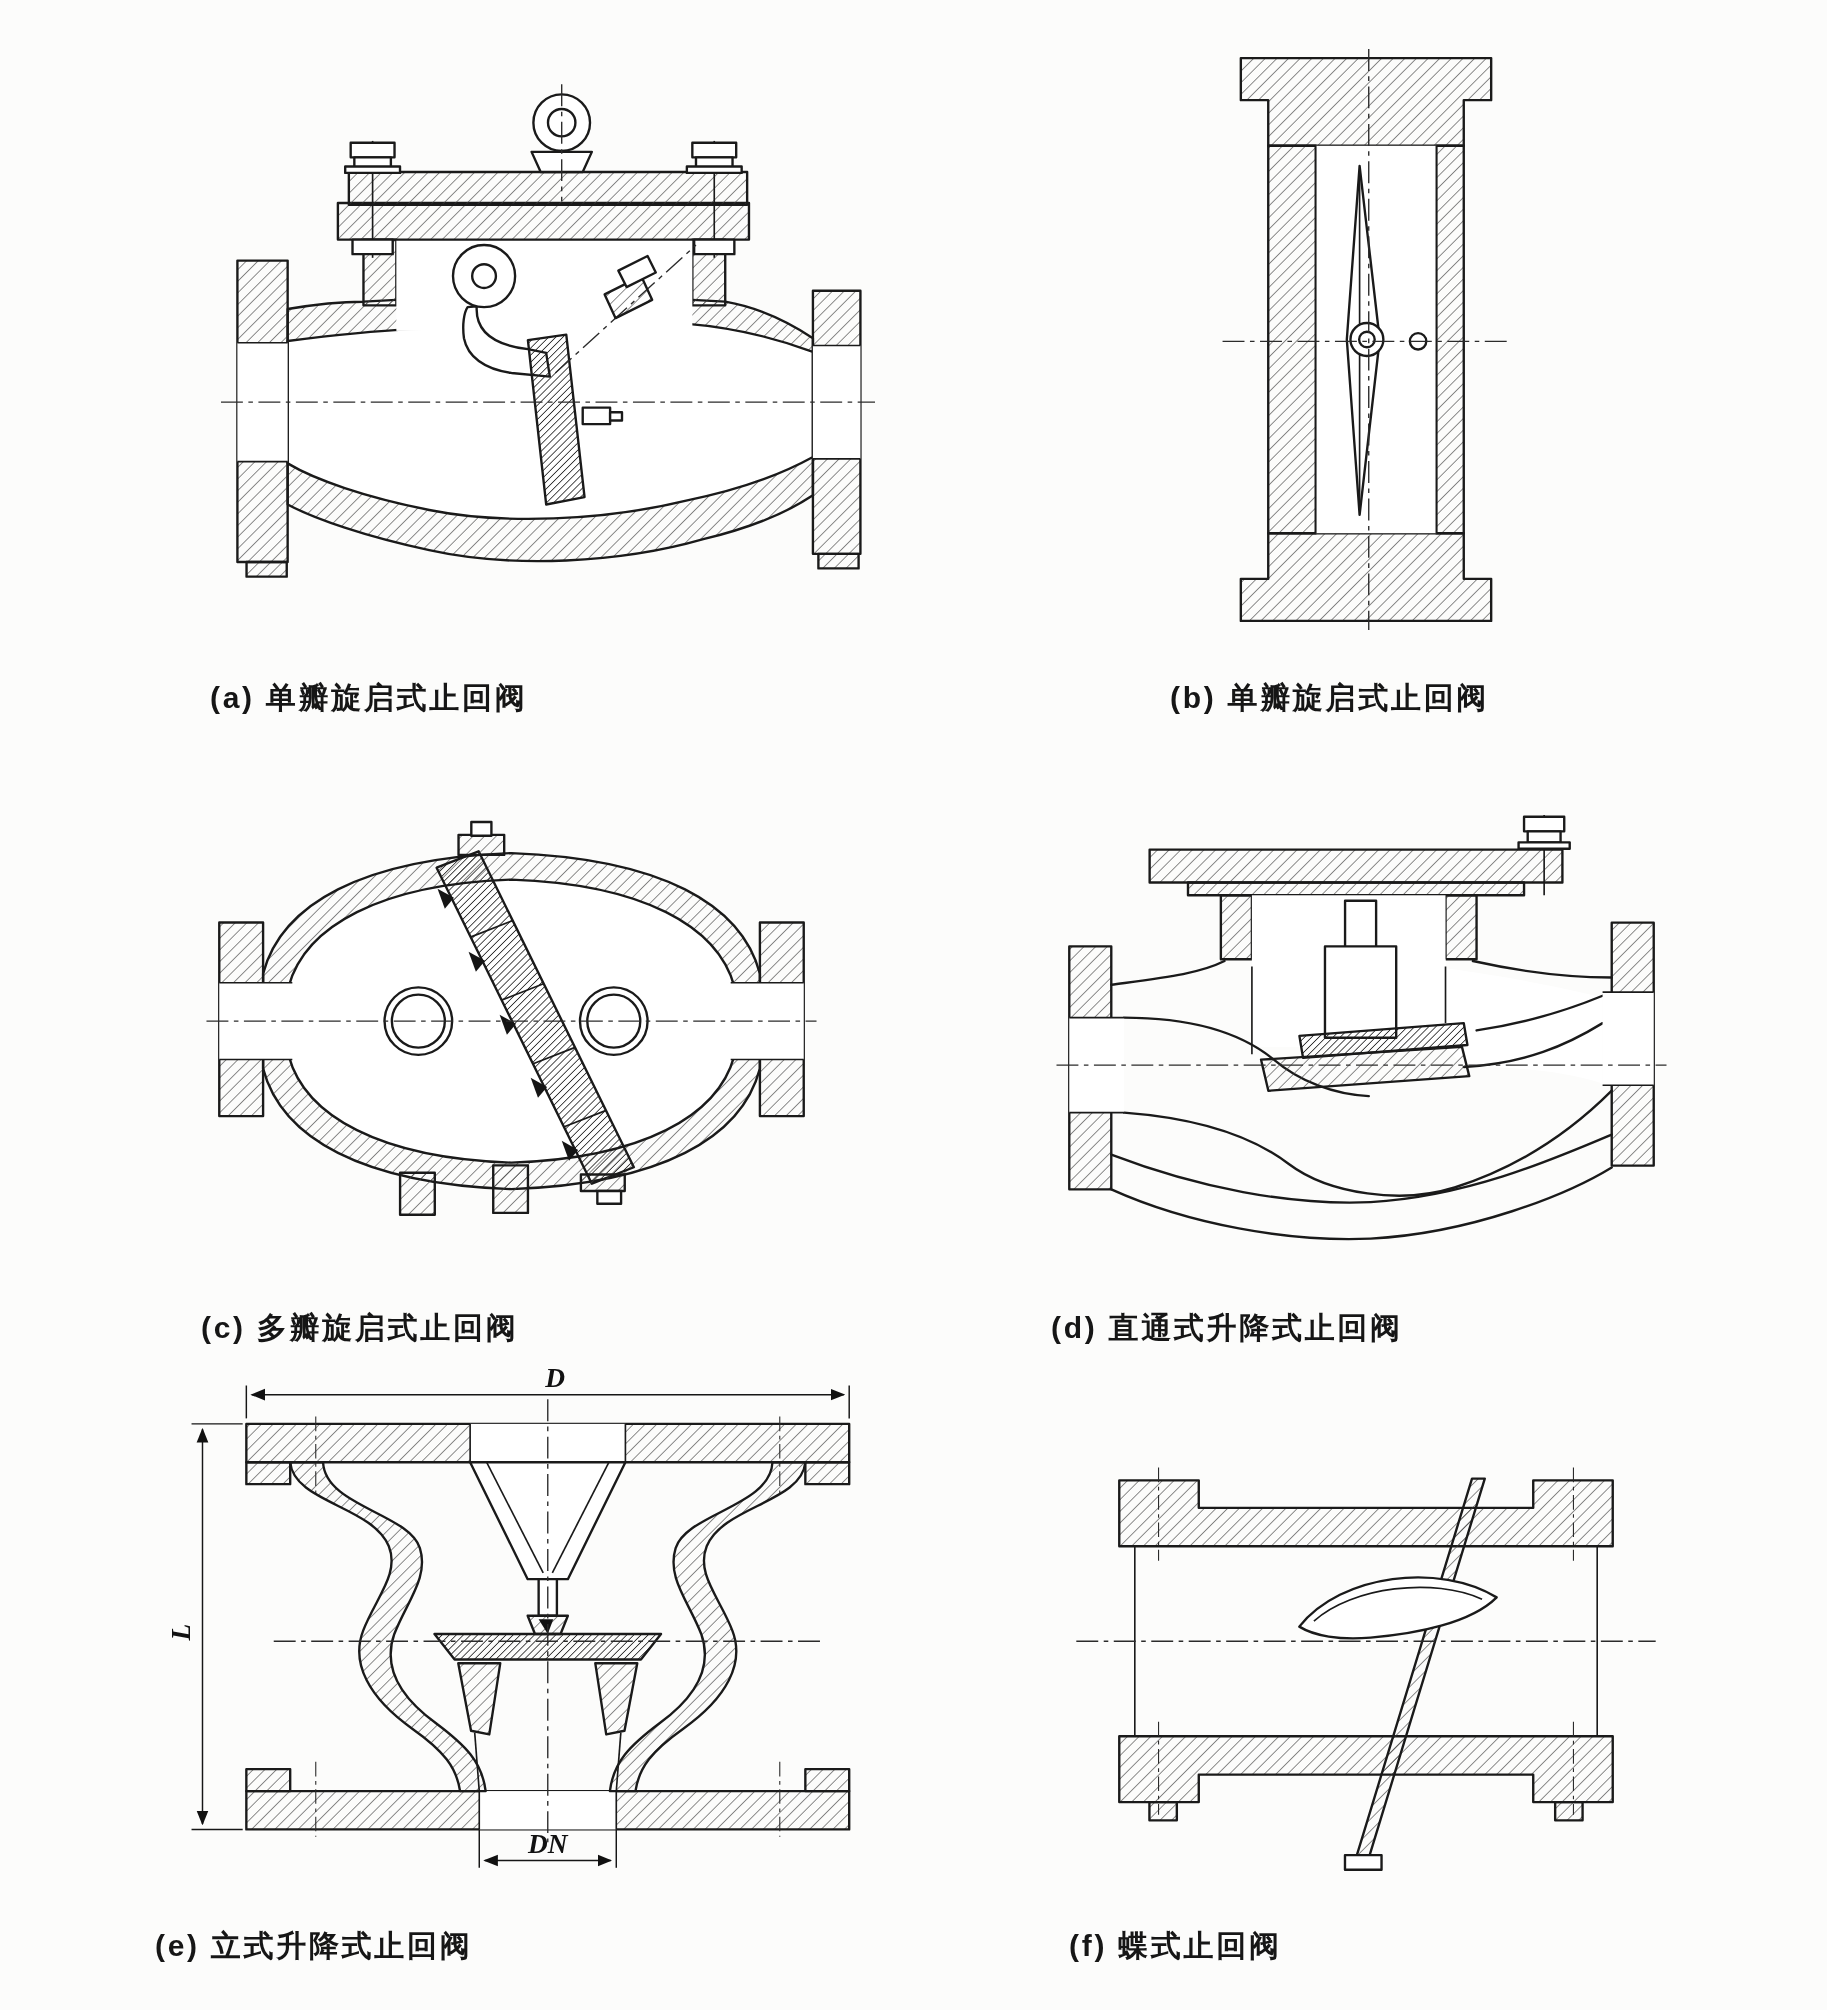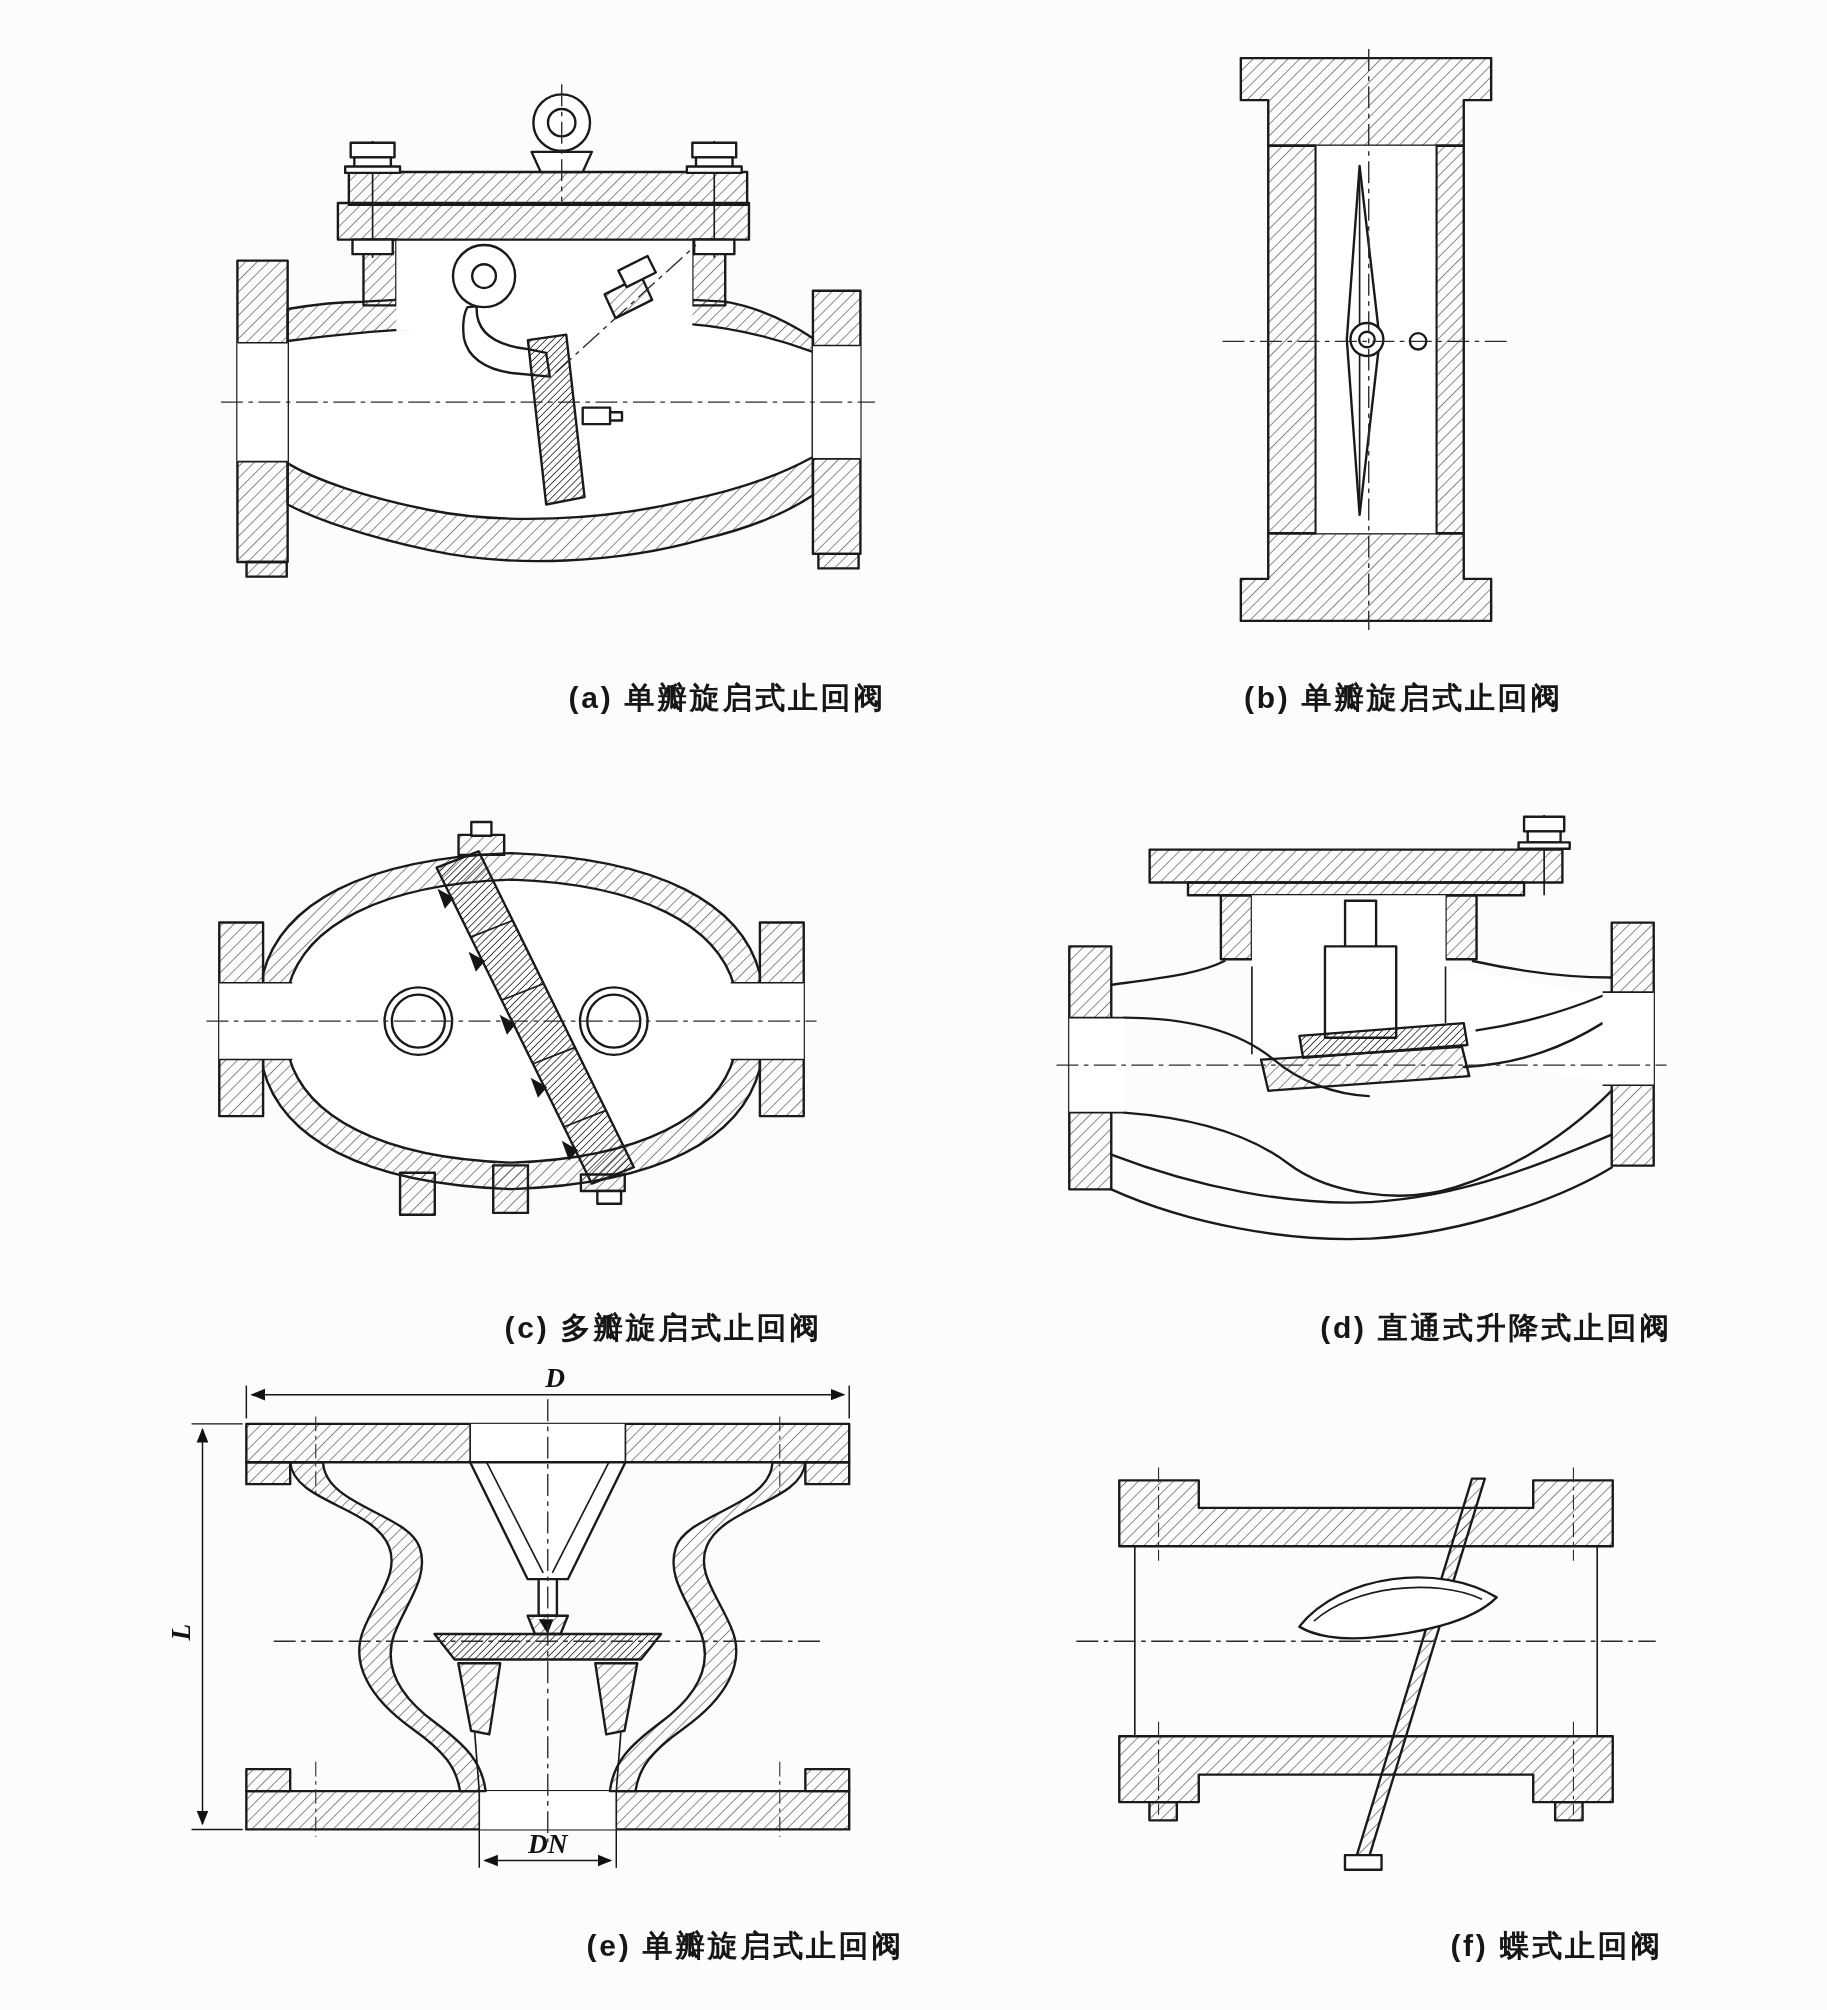--- a/index.html
+++ b/index.html
@@ -1,21 +1,21 @@
 <!DOCTYPE html>
 <html style="font-size:14.6px"><head>
 <meta charset="utf-8">
 <style>
   *{margin:0;padding:0;box-sizing:border-box}
   html,body{background:#e9e9e7}
   #canvas{position:relative;width:1827px;height:2010px;background:#fcfcfb;margin:0 auto;
           font-family:"Liberation Sans",sans-serif;overflow:hidden}
   .fig{position:absolute}
   .fig svg{width:100%;height:100%;display:block}
-  .caption{position:absolute;text-align:right;font-size:30px;font-weight:700;color:#161616;
+  .caption{position:absolute;text-align:left;font-size:30px;font-weight:700;color:#161616;
            letter-spacing:2.7px;font-family:"Liberation Sans",sans-serif}
   
   .hs{stroke:#1a1a1a;stroke-width:2.6;stroke-linejoin:round;stroke-linecap:round}
   .thin{stroke:#1a1a1a;stroke-width:1.8;fill:none}
   .cl{stroke:#2b2b2b;stroke-width:1.5;fill:none;stroke-dasharray:24 6 5 6}
   .cl2{stroke:#2b2b2b;stroke-width:1.2;fill:none;stroke-dasharray:16 5 4 5}
   .dim{stroke:#161616;stroke-width:1.6;fill:none}
   .dimtext{font:italic 700 30px "Liberation Serif",serif;fill:#111}
 </style>
 </head>
@@ -404,17 +404,17 @@
       <g>
         <path class="hs" fill="#ffffff" d="M252,262 C298,204 406,192 468,230 C440,258 380,270 330,274
               C296,277 268,272 252,262 Z"></path>
         <path class="thin" d="M268,256 C310,218 400,208 452,232"></path>
       </g>
 
       <line class="cl" x1="8" y1="278" x2="642" y2="278"></line>
     </svg>
   </div>
 
-  <div class="caption" style="left:155px;top:1926px;width:749px">(e) 单瓣旋启式止回阀</div>
+  <div class="caption" style="left:155px;top:1926px;width:749px">(e) 立式升降式止回阀</div>
   <div class="caption" style="left:1069px;top:1926px;width:594px">(f) 蝶式止回阀</div>
 
 </div>
 
 
 </body></html>

